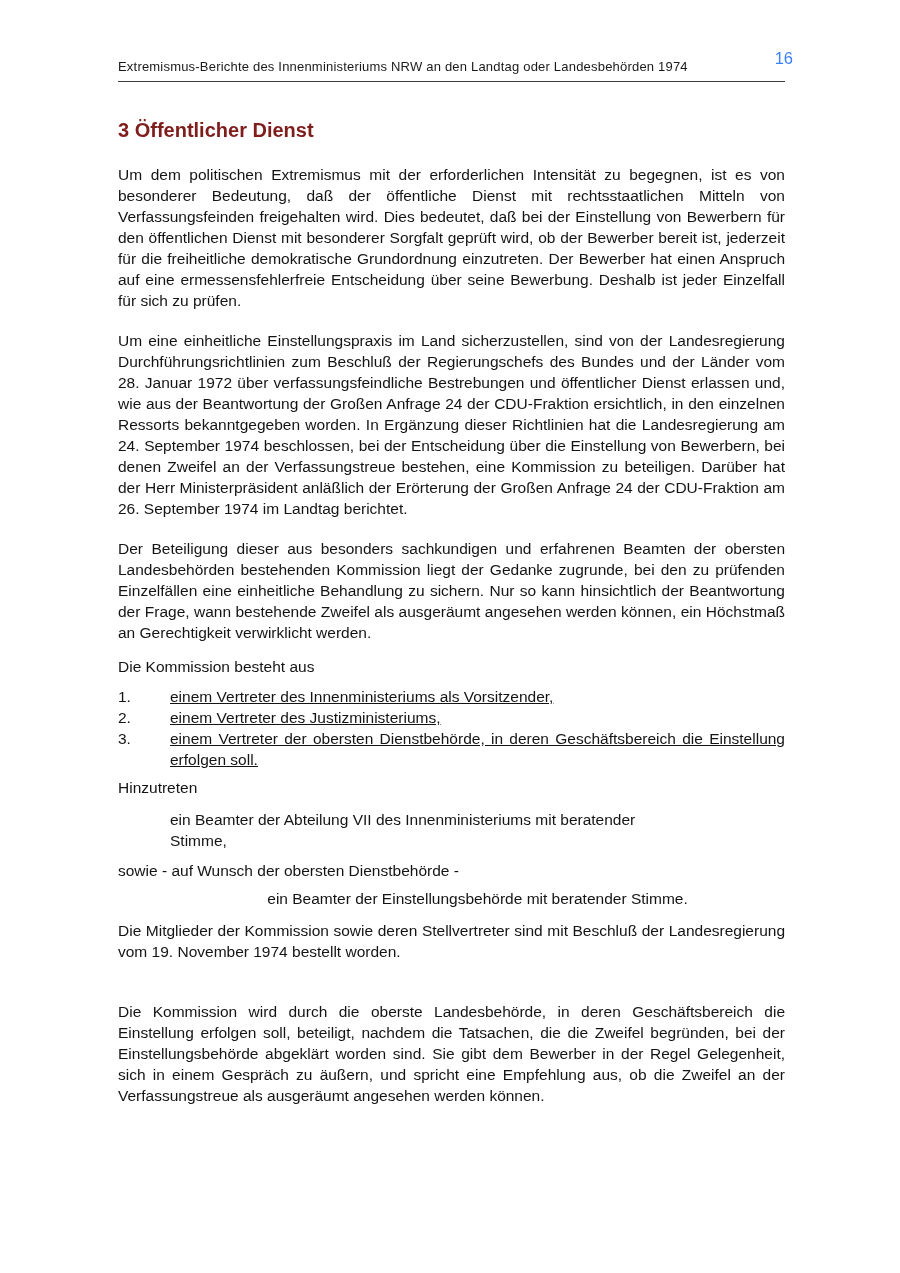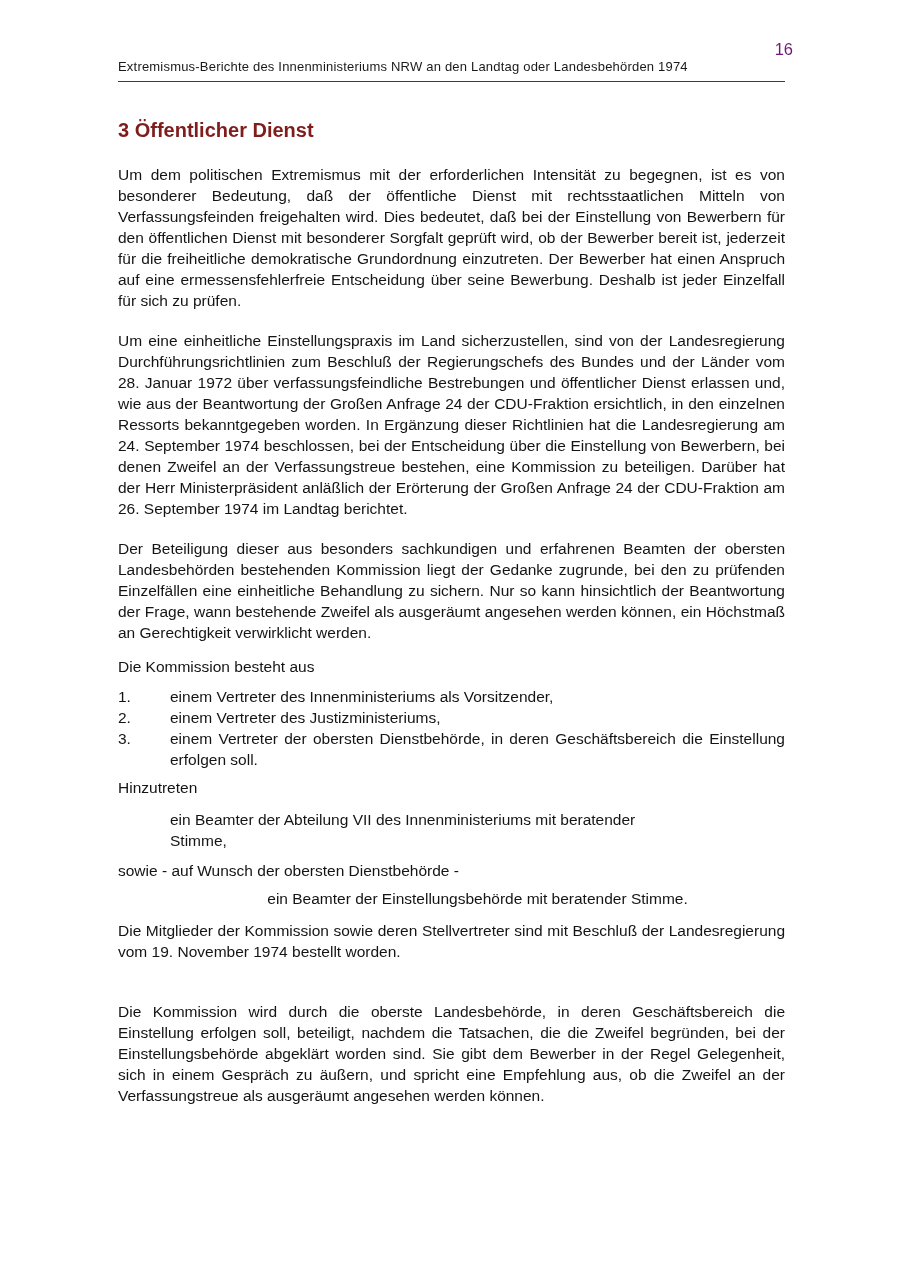--- a/index.html
+++ b/index.html
@@ -30,23 +30,23 @@
   }
   .running-header .title {
     font-size: 13px;
     line-height: 15px;
     color: #1a1a1a;
     letter-spacing: 0.2px;
   }
   .running-header .page-num {
     position: absolute;
     right: -8px;
-    bottom: 22px;
+    bottom: 13px;
     font-size: 16.5px;
-    color: #701a75;
+    color: #3b82f6;
   }
   h1.section-heading {
     margin: 36px 0 22px 0;
     font-size: 20px;
     line-height: 24px;
     font-weight: bold;
     color: #7f1d1d;
   }
   .body-text {
     font-size: 15.5px;
@@ -69,20 +69,21 @@
   .num-list .row {
     display: flex;
   }
   .num-list .num {
     flex: 0 0 52px;
   }
   .num-list .txt {
     flex: 1 1 auto;
     text-align: justify;
     text-align-last: left;
+    text-decoration: underline;
   }
   .hinzutreten { margin-bottom: 11px; }
   .indent-block {
     padding-left: 52px;
     margin: 0 0 9px 0;
     white-space: pre-line;
     text-align: left;
   }
   .indent-block.single { margin-bottom: 11px; text-align: center; }
   .sowie-line { margin-bottom: 7px; }

